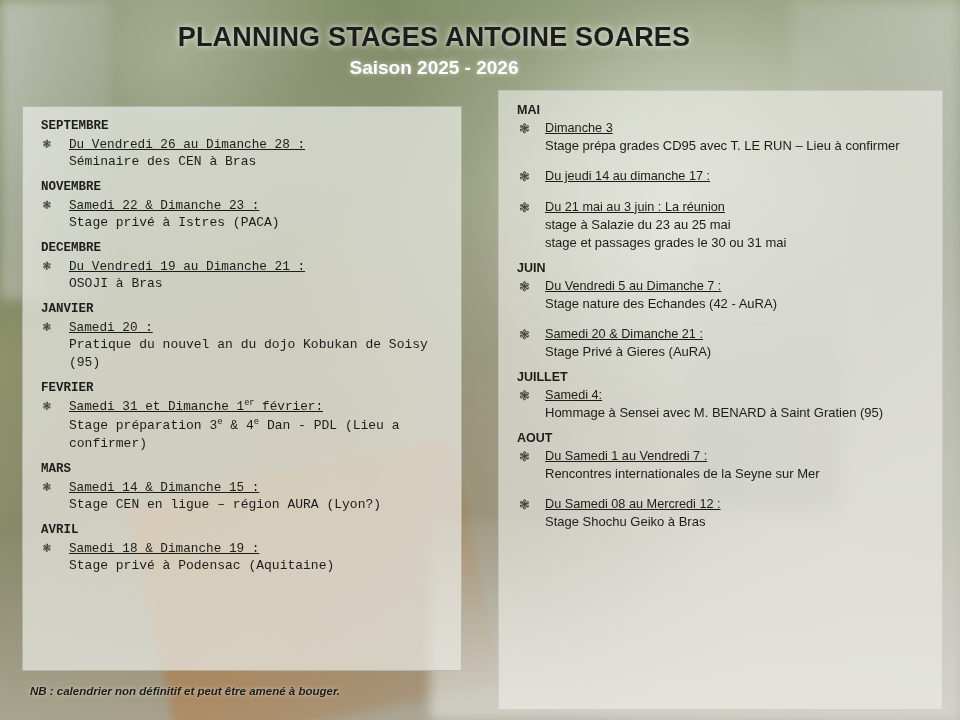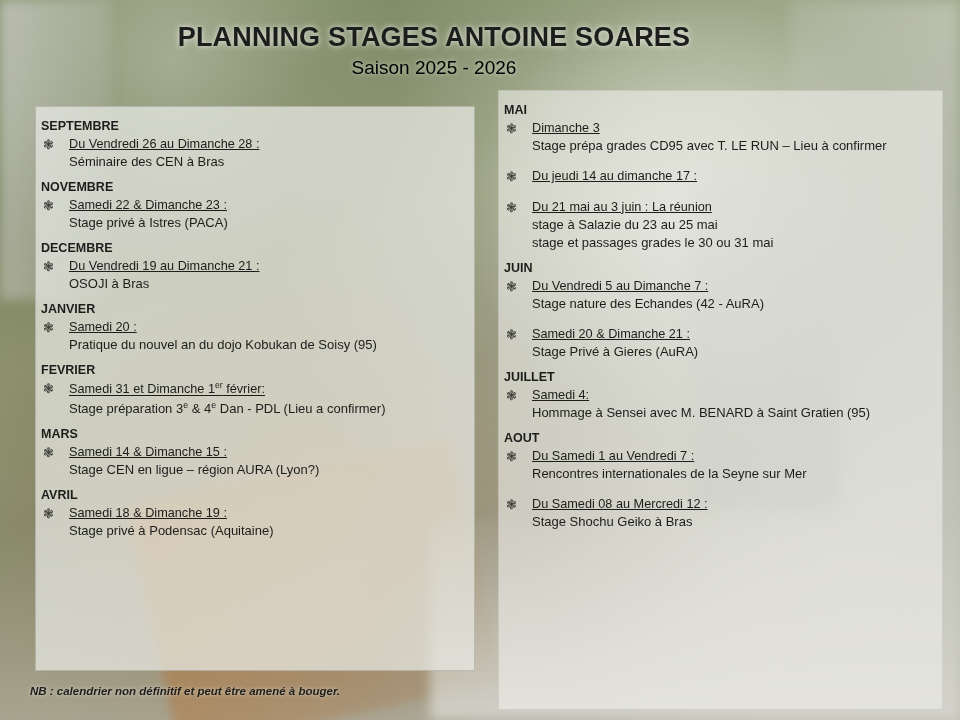--- a/index.html
+++ b/index.html
@@ -79,38 +79,39 @@
   .main-title {
     font-size: 27px;
     font-weight: bold;
     color: #1d1d1b;
     letter-spacing: 0.2px;
     text-shadow: 0 0 5px rgba(255,255,255,0.55), 0 0 10px rgba(255,255,255,0.4);
   }
   .sub-title {
     margin-top: 4px;
     font-size: 19px;
-    font-weight: normal;
-    color: #000000;
+    font-weight: bold;
+    color: #ffffff;
     text-shadow: 0 0 5px rgba(255,255,255,0.55);
   }
 
   
   .col {
     position: absolute;
     box-sizing: border-box;
-    padding: 12px 14px 10px 1px;
+    padding: 12px 14px 10px 14px;
   }
   .col-left {
-    left: 35px;
+    left: 22px;
     top: 106px;
     width: 440px;
     height: 565px;
     background: rgba(233,234,228,0.72);
     border: 1px solid rgba(120,120,110,0.35);
+    font-family: Liberation Mono, monospace;
   }
   .col-right {
     left: 498px;
     top: 90px;
     width: 445px;
     height: 620px;
     background: rgba(238,239,233,0.60);
     border: 1px solid rgba(120,120,110,0.18);
   }
   .month {

